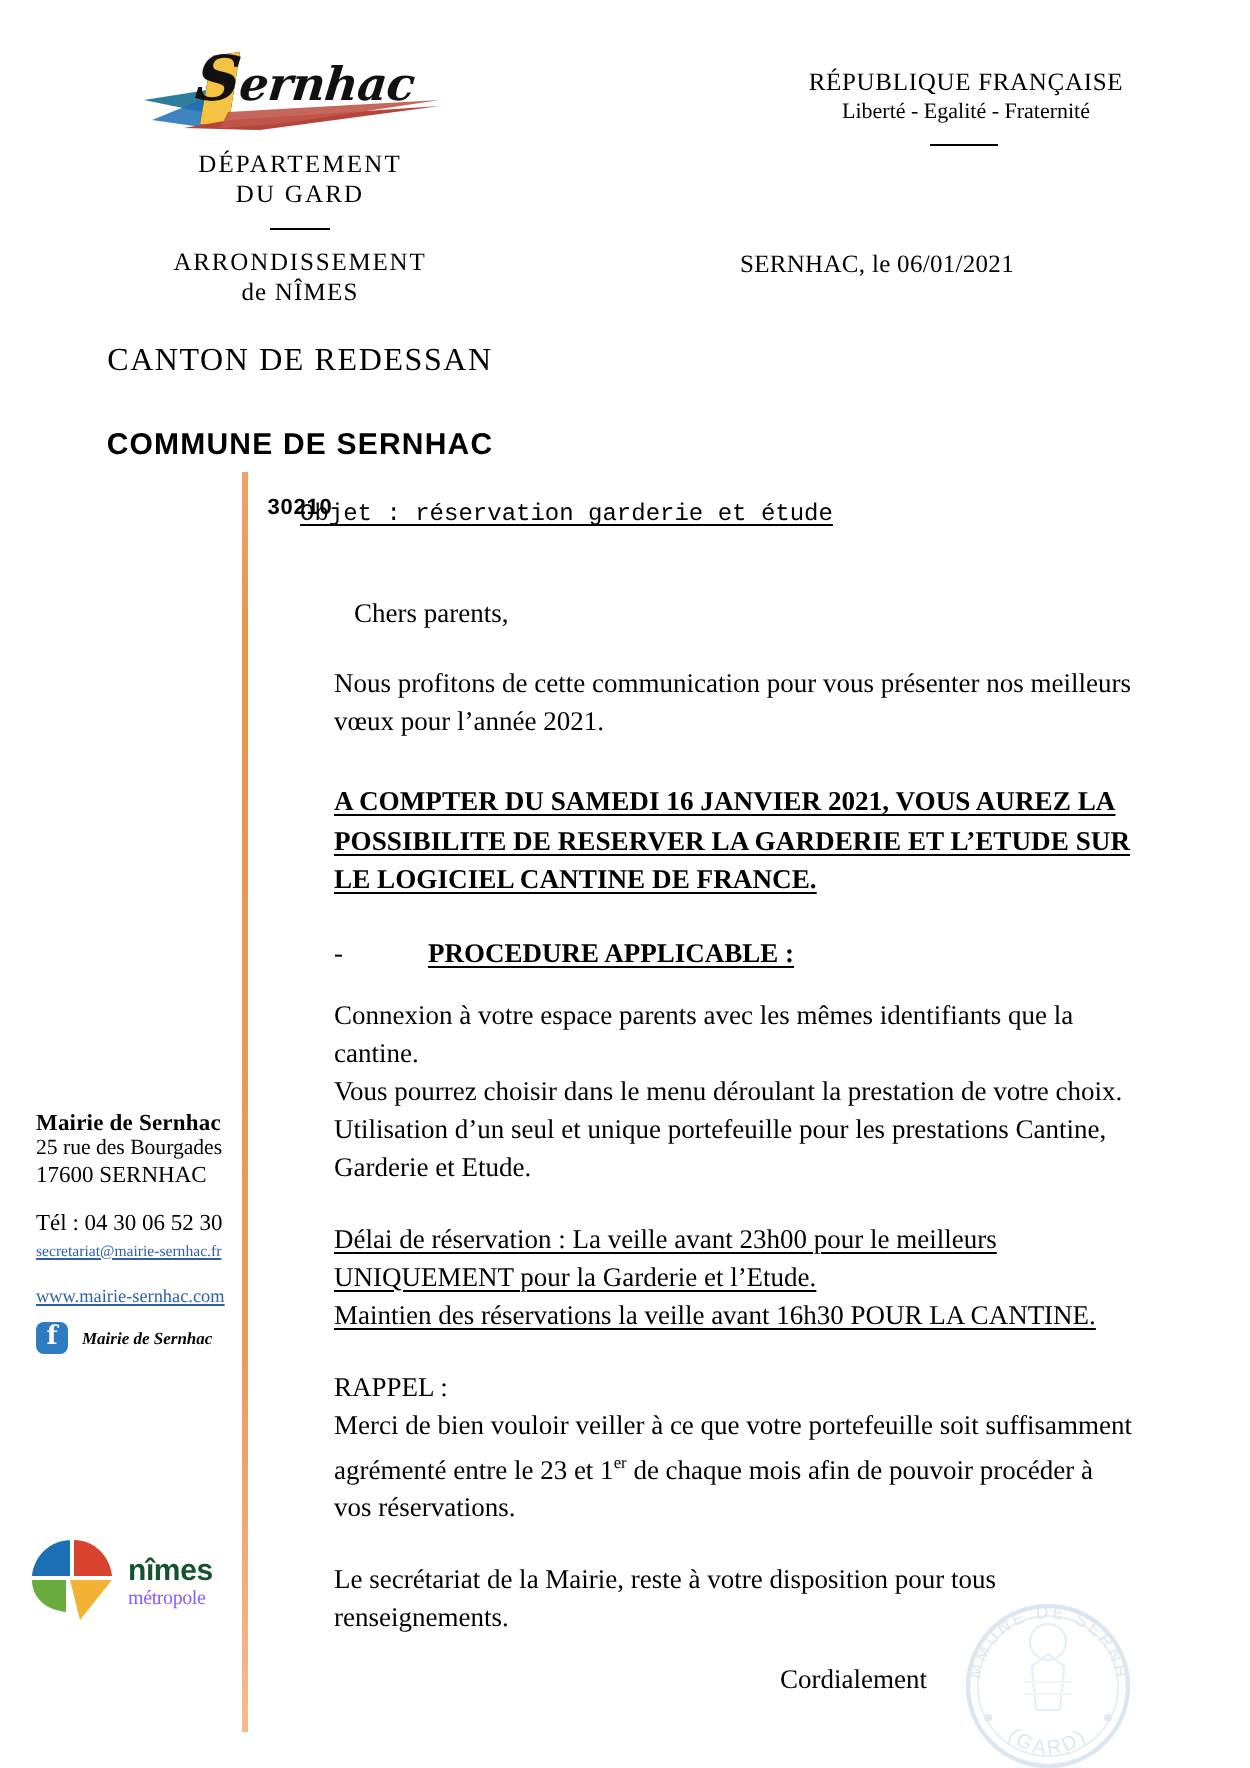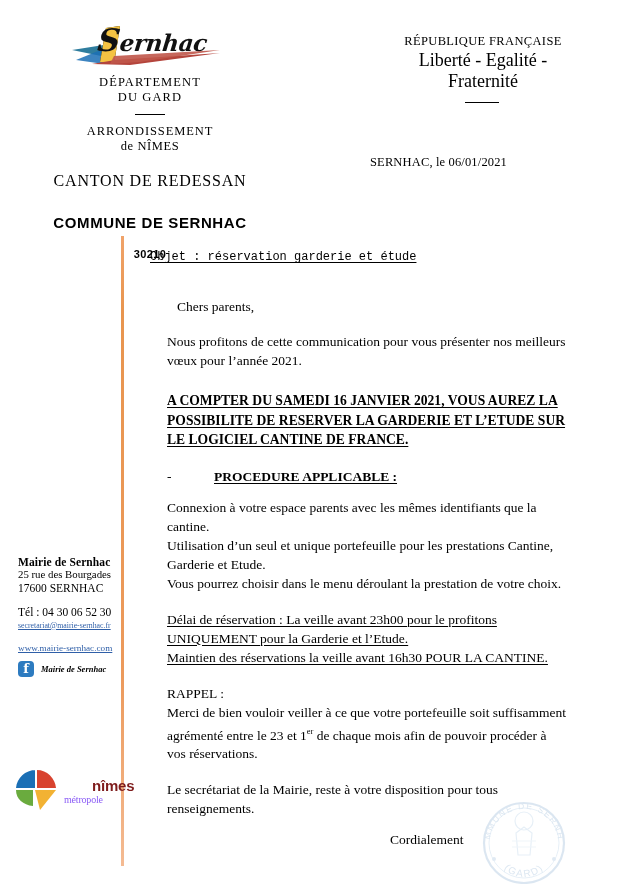--- a/index.html
+++ b/index.html
@@ -112,21 +112,21 @@
     width: 250px;
   }
   .rf-line1 {
     font-size: 12.5px;
     letter-spacing: 0.35px;
     text-align: center;
     width: 190px;
     margin-left: 18px;
   }
   .rf-line2 {
-    font-size: 18px;
+    font-size: 11px;
     text-align: center;
     width: 190px;
     margin-left: 18px;
     margin-top: 1px;
   }
   .rule-rf {
     width: 34px;
     height: 1px;
     background: #000;
     margin: 10px 0 0 95px;
@@ -202,23 +202,22 @@
     gap: 4px;
   }
   .nimes-text {
     line-height: 14px;
     padding-top: 5px;
   }
   .nimes-text .l1 {
     font-family: "Liberation Sans", sans-serif;
     font-weight: 700;
     font-size: 15px;
-    color: #7f1d1d;
+    color: #14532d;
     letter-spacing: -0.2px;
-    margin-left: 28px;
   }
   .nimes-text .l2 {
     font-family: Liberation Serif, serif;
     font-size: 10px;
     color: #8b5cf6;
     letter-spacing: -0.2px;
   }
 
   
   .body-area {
@@ -346,25 +345,25 @@
     <div class="para">Nous profitons de cette communication pour vous présenter nos meilleurs vœux pour l’année 2021.</div>
 
     <div class="bold-block">A COMPTER DU SAMEDI 16 JANVIER 2021, VOUS AUREZ LA POSSIBILITE DE RESERVER LA GARDERIE ET L’ETUDE SUR LE LOGICIEL CANTINE DE FRANCE.</div>
 
     <div class="proc-row">
       <span class="proc-dash">-</span>
       <span class="proc-label">PROCEDURE APPLICABLE :</span>
     </div>
 
     <div class="para tight">Connexion à votre espace parents avec les mêmes identifiants que la cantine.</div>
+    <div class="para nogap">Vous pourrez choisir dans le menu déroulant la prestation de votre choix.</div>
     <div class="para nogap">Utilisation d’un seul et unique portefeuille pour les prestations Cantine, Garderie et Etude.</div>
-    <div class="para nogap">Vous pourrez choisir dans le menu déroulant la prestation de votre choix.</div>
 
     <div class="para">
-      <div class="u">Délai de réservation : La veille avant 23h00 pour le profitons</div>
+      <div class="u">Délai de réservation : La veille avant 23h00 pour le meilleurs</div>
       <div class="u">UNIQUEMENT pour la Garderie et l’Etude.</div>
       <div class="u b">Maintien des réservations la veille avant 16h30 POUR LA CANTINE.</div>
     </div>
 
     <div class="para">
       <div>RAPPEL :</div>
       <div><span>Merci de bien vouloir veiller à ce que votre portefeuille soit suffisamment agrémenté entre le 23 et 1</span><sup>er</sup><span> de chaque mois afin de pouvoir procéder à vos réservations.</span></div>
     </div>
 
     <div class="para">Le secrétariat de la Mairie, reste à votre disposition pour tous renseignements.</div>

